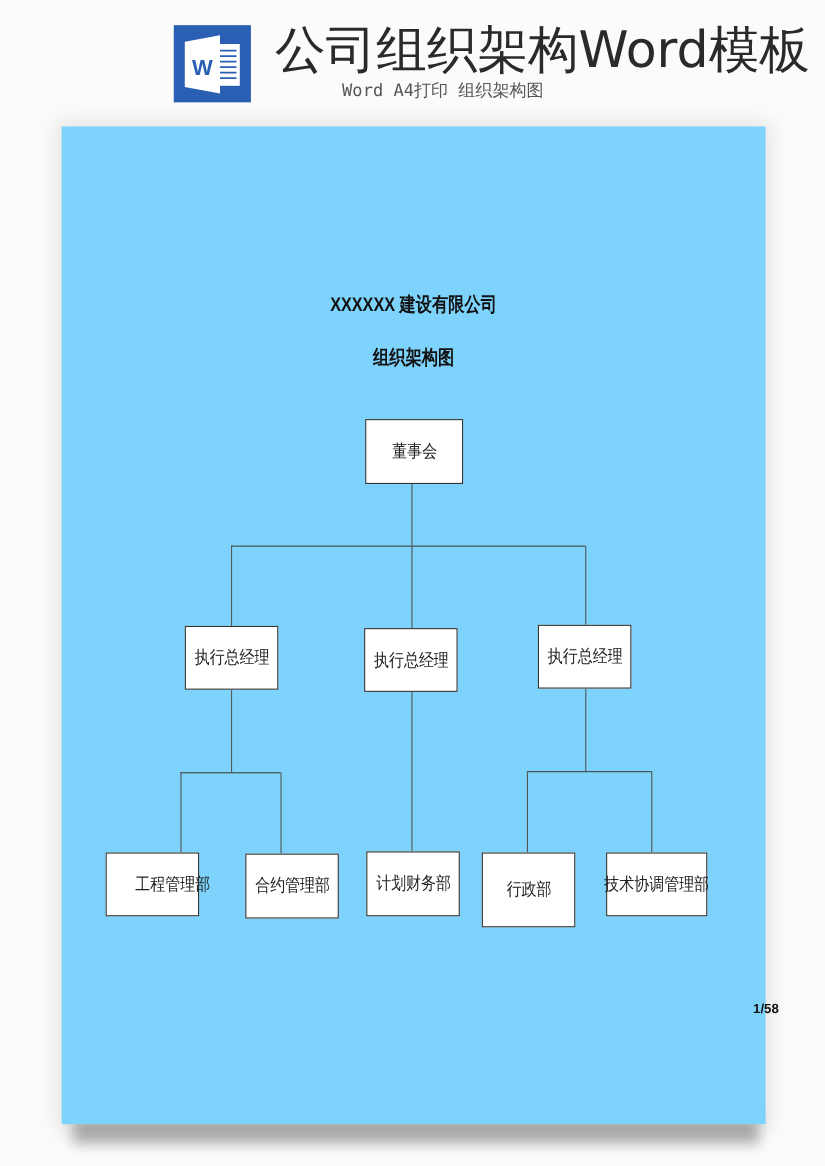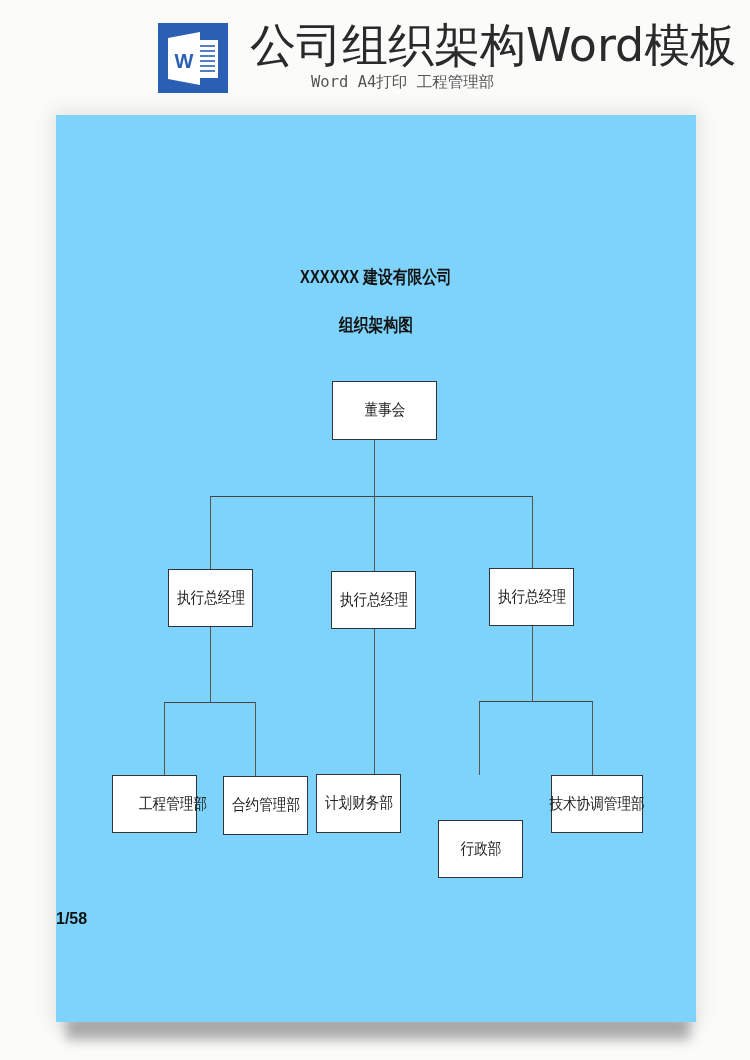--- a/index.html
+++ b/index.html
@@ -42,22 +42,22 @@
   .org-box {
     position: absolute; border: 1.3px solid #333; background: #fff;
     box-sizing: border-box; display: flex; align-items: center; justify-content: center;
     font-family: "Liberation Serif", serif; font-size: 16px; color: #222;
     white-space: nowrap;
   }
   .org-box span { display: inline-block; transform: scaleX(0.85); }
   .line-h { position: absolute; height: 0; border-top: 1.3px solid #444; }
   .line-v { position: absolute; width: 0; border-left: 1.3px solid #555; }
   .page-number {
-    position: absolute; left: 0; width: 640px; text-align: left; top: 795px;
-    font-family: "Liberation Sans", sans-serif; font-weight: bold; font-size: 16px; color: #111;
+    position: absolute; left: 0; width: 640px; text-align: right; top: 795px;
+    font-family: "Liberation Sans", sans-serif; font-weight: bold; font-size: 12px; color: #111; padding-left: 12px;
   }
 </style>
 </head>
 <body>
 
 <div class="header-icon">
   <svg viewBox="0 0 70 70" xmlns="http://www.w3.org/2000/svg">
     <rect x="0" y="0" width="70" height="70" fill="#2b5fb4"></rect>
     <rect x="36" y="17" width="24" height="38" fill="#ffffff"></rect>
     <g stroke="#2b5fb4" stroke-width="1.6">
@@ -66,21 +66,21 @@
       <line x1="40" y1="33" x2="57" y2="33"></line>
       <line x1="40" y1="38" x2="57" y2="38"></line>
       <line x1="40" y1="43" x2="57" y2="43"></line>
       <line x1="40" y1="48" x2="57" y2="48"></line>
     </g>
     <polygon points="10,15 42,9 42,62 10,56" fill="#ffffff"></polygon>
     <text x="26" y="45" text-anchor="middle" font-family="Liberation Sans, sans-serif" font-weight="bold" font-size="20" fill="#2b5fb4">W</text>
   </svg>
 </div>
 <div class="header-title">公司组织架构Word模板</div>
-<div class="header-subtitle">Word A4打印 工程管理部</div>
+<div class="header-subtitle">Word A4打印 组织架构图</div>
 
 <div class="page-shadow"></div>
 <div class="page">
   <div class="doc-title" style="top:150px;">XXXXXX 建设有限公司</div>
   <div class="doc-title" style="top:198px;">组织架构图</div>
 
   <div class="line-v" style="left:318px; top:325px; height:56px;"></div>
   <div class="line-h" style="left:154px; top:381px; width:322px;"></div>
   <div class="line-v" style="left:154px; top:381px; height:73px;"></div>
   <div class="line-v" style="left:318px; top:381px; height:75px;"></div>
@@ -91,44 +91,44 @@
   <div class="line-v" style="left:108px; top:587px; height:73px;"></div>
   <div class="line-v" style="left:199px; top:587px; height:74px;"></div>
 
   <div class="line-v" style="left:318px; top:514px; height:145px;"></div>
 
   <div class="line-v" style="left:476px; top:511px; height:75px;"></div>
   <div class="line-h" style="left:423px; top:586px; width:113px;"></div>
   <div class="line-v" style="left:423px; top:586px; height:74px;"></div>
   <div class="line-v" style="left:536px; top:586px; height:74px;"></div>
 
-  <div class="org-box" style="left:276px; top:266px; width:105px; height:59px;">
+  <div class="org-box" style="left:276px; top:266px; width:89px; height:59px;">
     <span>董事会</span>
   </div>
 
   <div class="org-box" style="left:112px; top:454px; width:85px; height:58px;">
     <span>执行总经理</span>
   </div>
   <div class="org-box" style="left:275px; top:456px; width:85px; height:58px;">
     <span>执行总经理</span>
   </div>
   <div class="org-box" style="left:433px; top:453px; width:85px; height:58px;">
     <span>执行总经理</span>
   </div>
 
-  <div class="org-box" style="left:56px; top:660px; width:85px; height:58px;padding-left:36px;">
+  <div class="org-box" style="left:40px; top:660px; width:85px; height:58px;padding-left:36px;">
     <span>工程管理部</span>
   </div>
   <div class="org-box" style="left:167px; top:661px; width:85px; height:59px;">
     <span>合约管理部</span>
   </div>
-  <div class="org-box" style="left:260px; top:659px; width:85px; height:59px;">
+  <div class="org-box" style="left:277px; top:659px; width:85px; height:59px;">
     <span>计划财务部</span>
   </div>
-  <div class="org-box" style="left:382px; top:660px; width:85px; height:58px;margin-top:45px;">
+  <div class="org-box" style="left:382px; top:660px; width:85px; height:68px;">
     <span>行政部</span>
   </div>
   <div class="org-box" style="left:495px; top:660px; width:92px; height:58px;">
     <span>技术协调管理部</span>
   </div>
 
   <div class="page-number">1/58</div>
 </div>
 
 </body></html>

